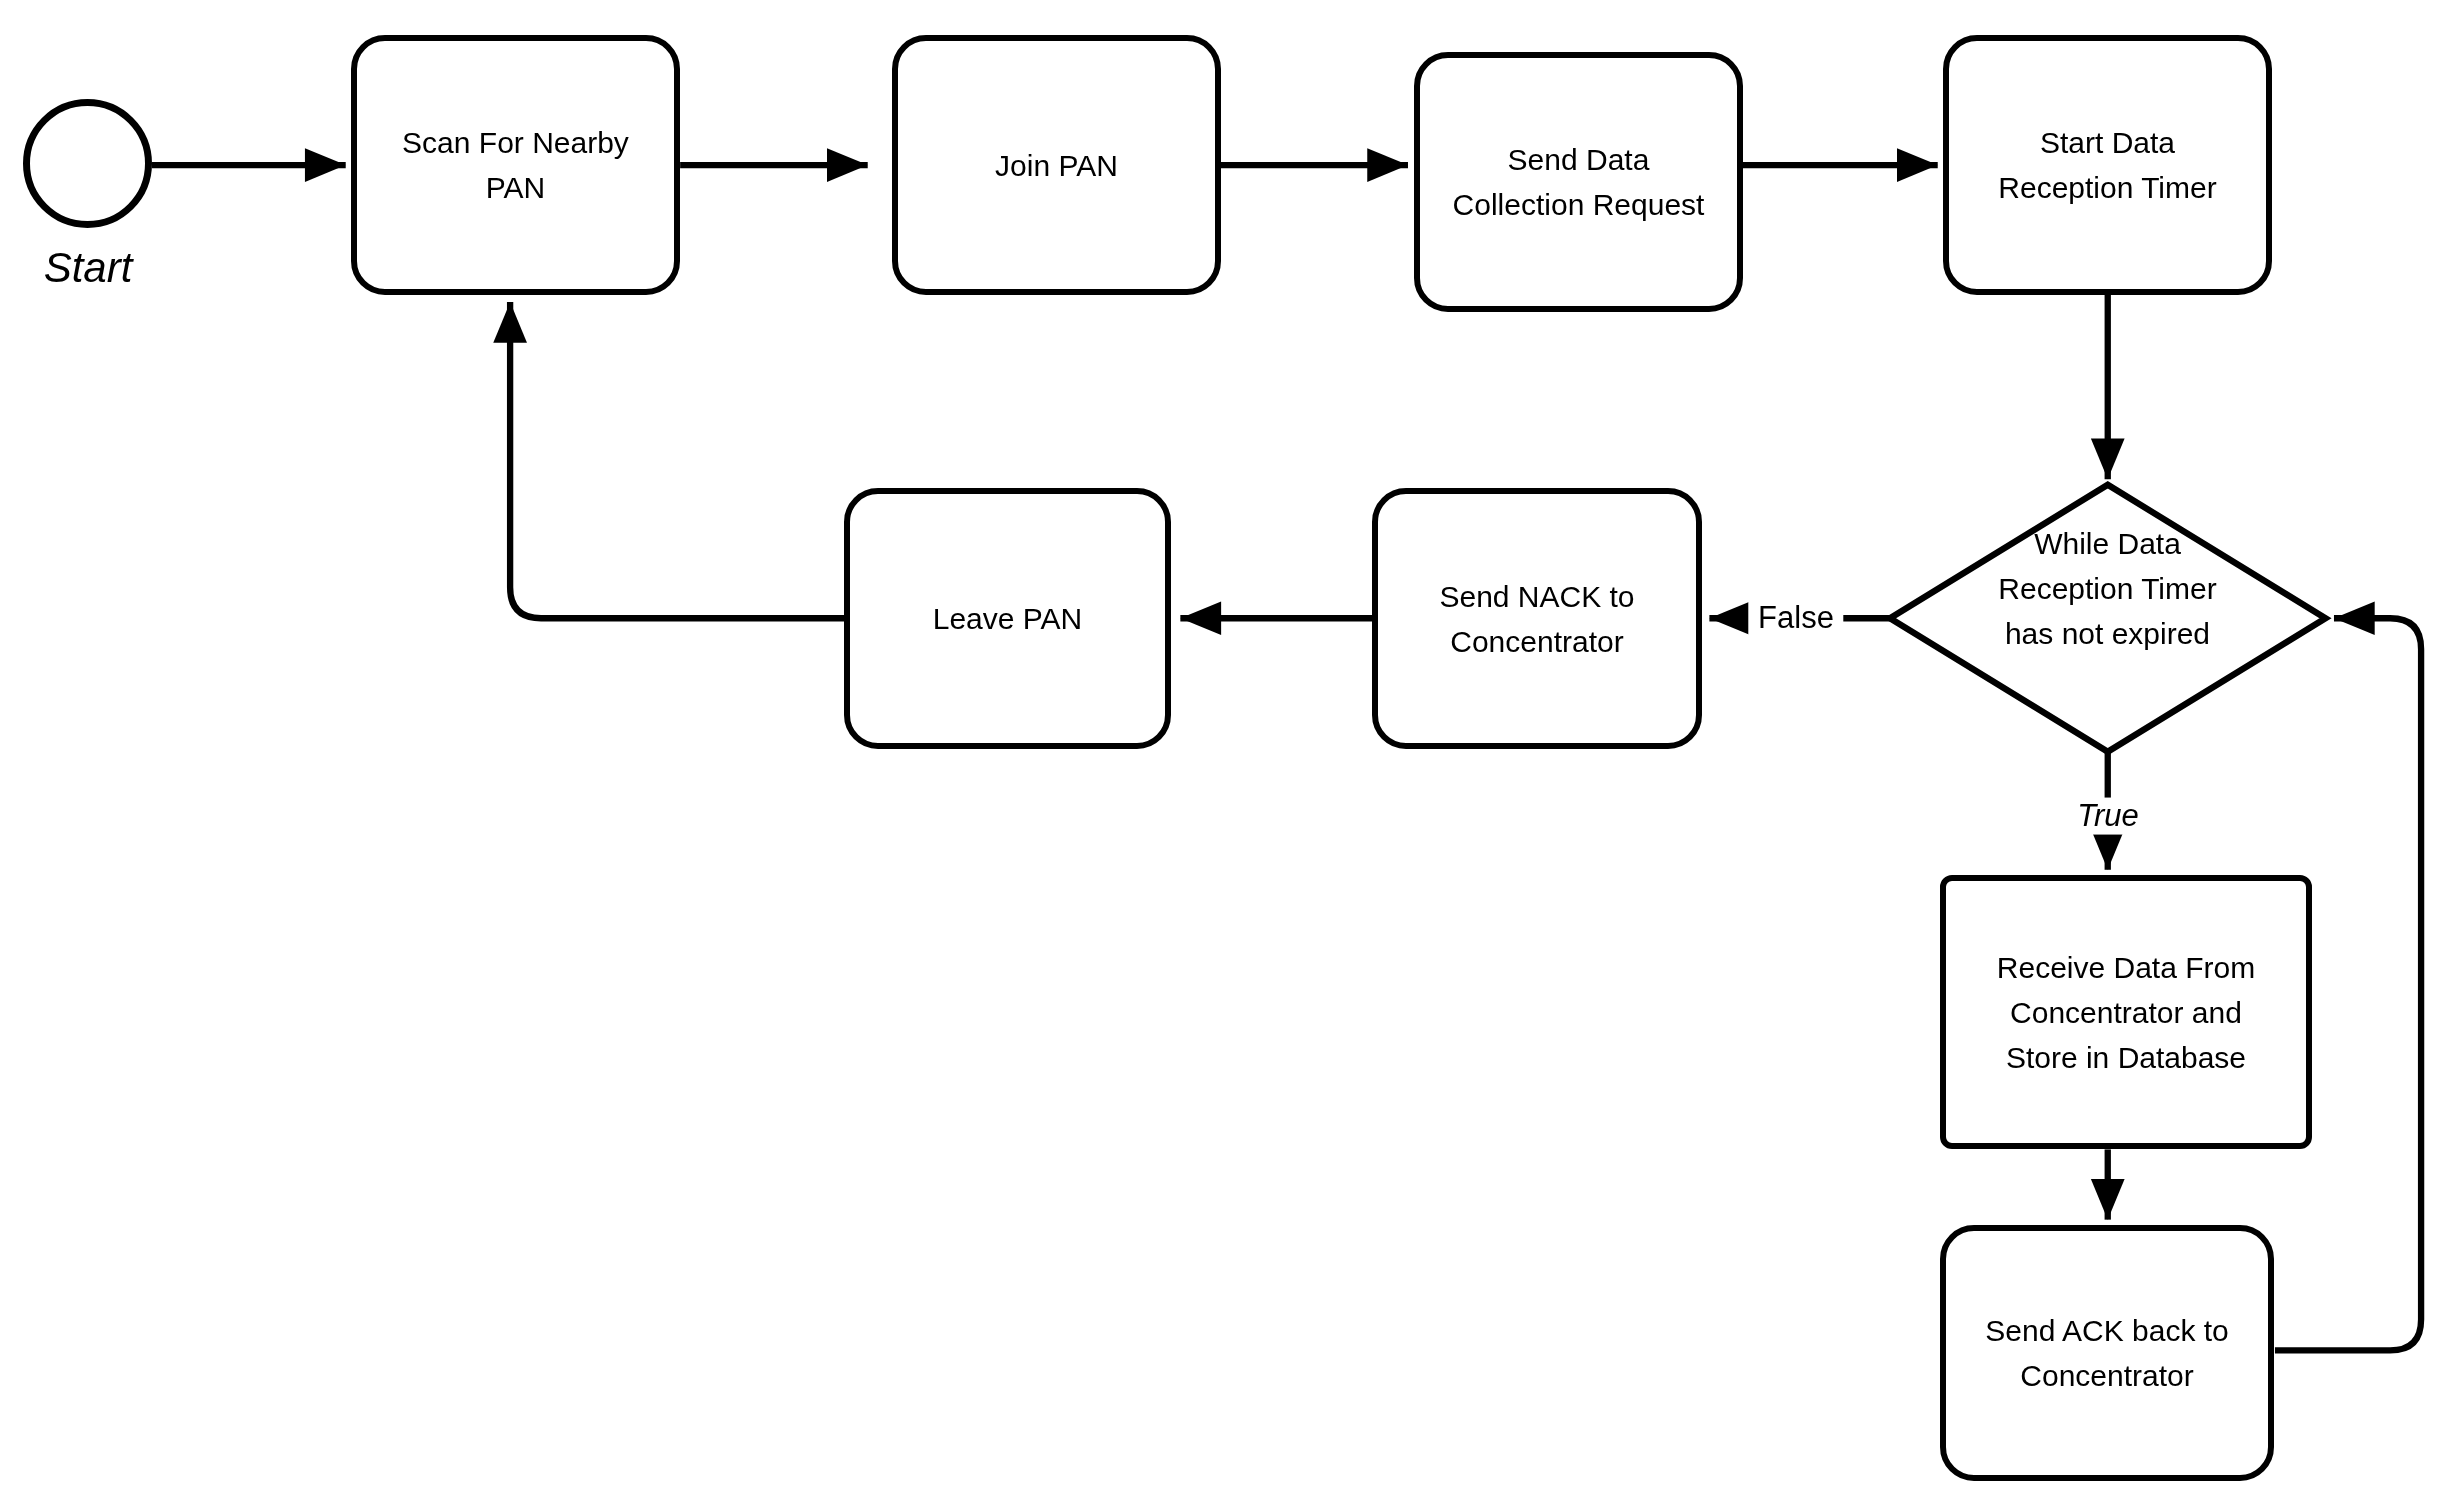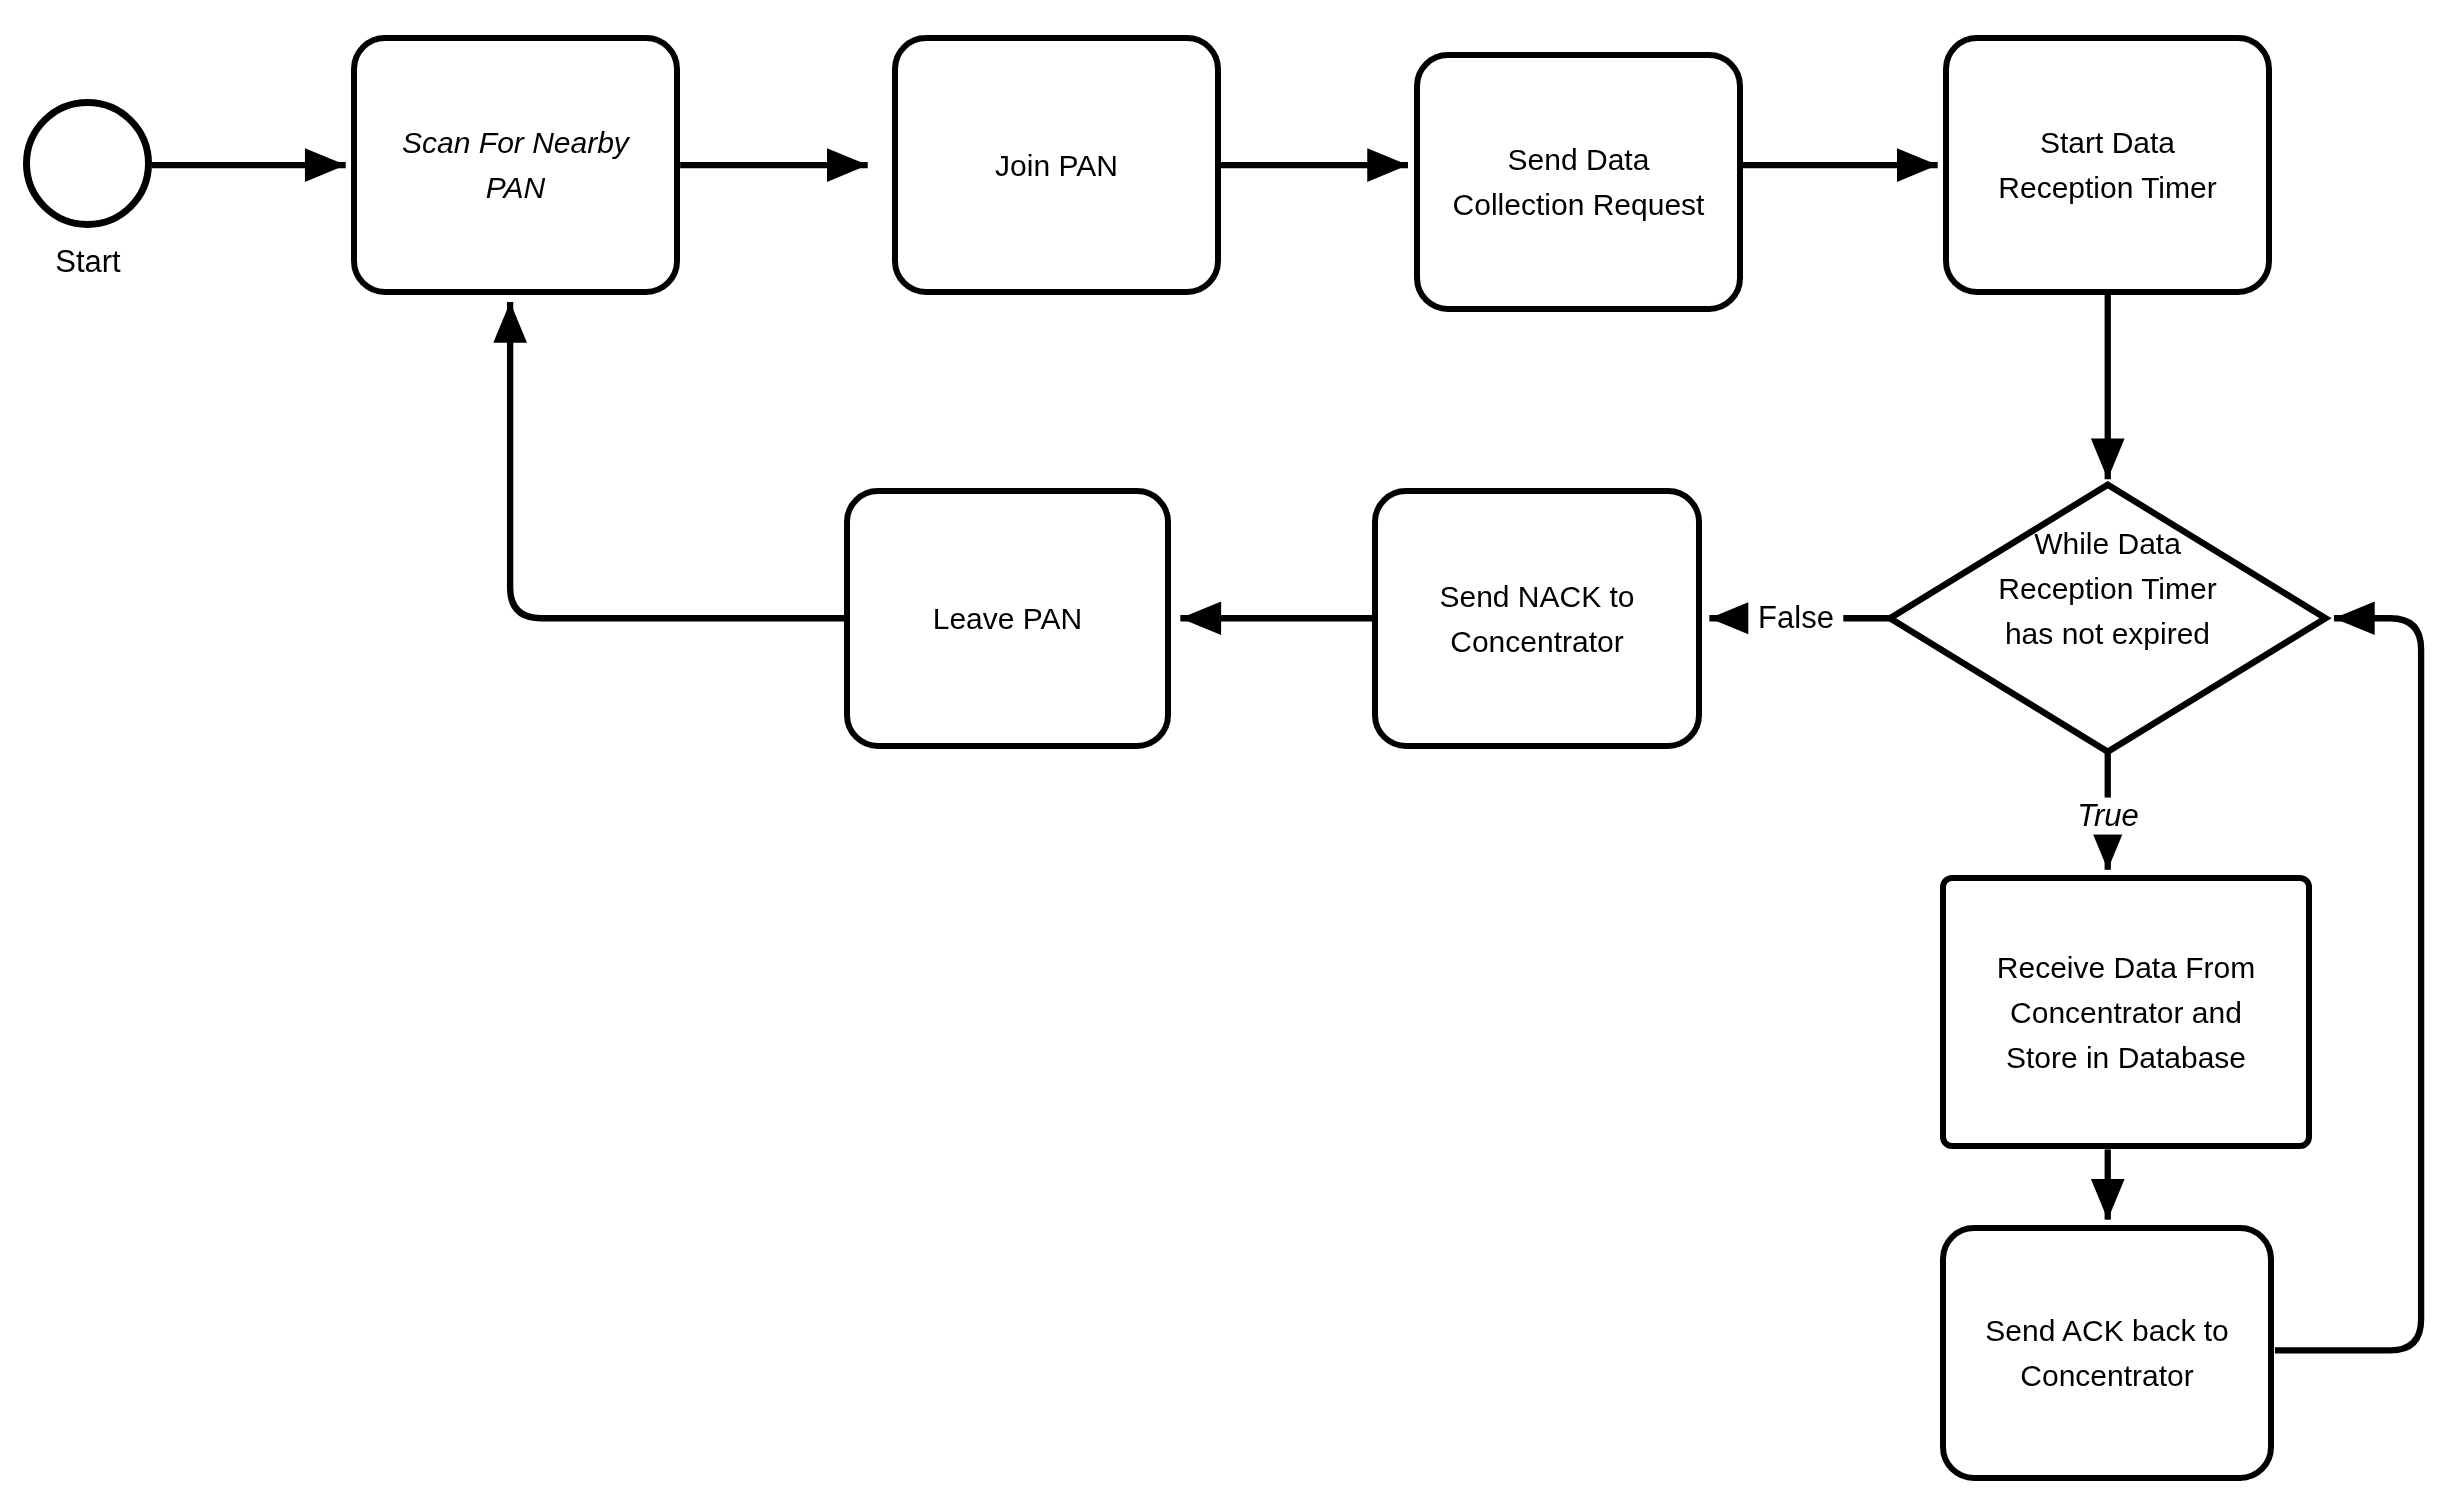--- a/index.html
+++ b/index.html
@@ -46,42 +46,43 @@
     border: 7px solid #000000;
     border-radius: 50%;
     background: #ffffff;
   }
   .start-label {
     position: absolute;
     left: 0px;
     top: 244px;
     width: 176px;
     text-align: center;
-    font-size: 31px;
+    font-size: 42px;
+    font-style: italic;
   }
   .diamond-label {
     position: absolute;
     left: 1939px;
     top: 521px;
     width: 337px;
     text-align: center;
     white-space: pre-line;
     font-size: 30px;
     line-height: 1.5;
   }
   .edge-label {
     position: absolute;
     transform: translate(-50%, -50%);
     background: #ffffff;
     padding: 1.4px 9.8px;
     font-size: 31px;
     line-height: 1.1;
   }
   
-  #node-scan   { left: 351px;  top: 35px;  width: 329px; height: 260px; font-style: italic; }
+  #node-scan   { left: 351px;  top: 35px;  width: 329px; height: 260px; }
   #node-join   { left: 873px; top: 35px;  width: 329px; height: 260px; margin-left: 19px; }
   #node-sdcr   { left: 1414px; top: 35px;  width: 329px; height: 260px; margin-top: 17px; }
   #node-timer  { left: 1943px; top: 35px;  width: 329px; height: 260px; }
   #node-leave  { left: 844px; top: 488px; width: 327px; height: 261px; }
   #node-nack   { left: 1372px; top: 488px; width: 330px; height: 261px; }
   #node-recv   { left: 1940px; top: 875px; width: 372px; height: 274px; border-radius: 12px; }
   #node-ack    { left: 1940px; top: 1225px; width: 334px; height: 256px; }
 </style>
 </head>
 <body>

